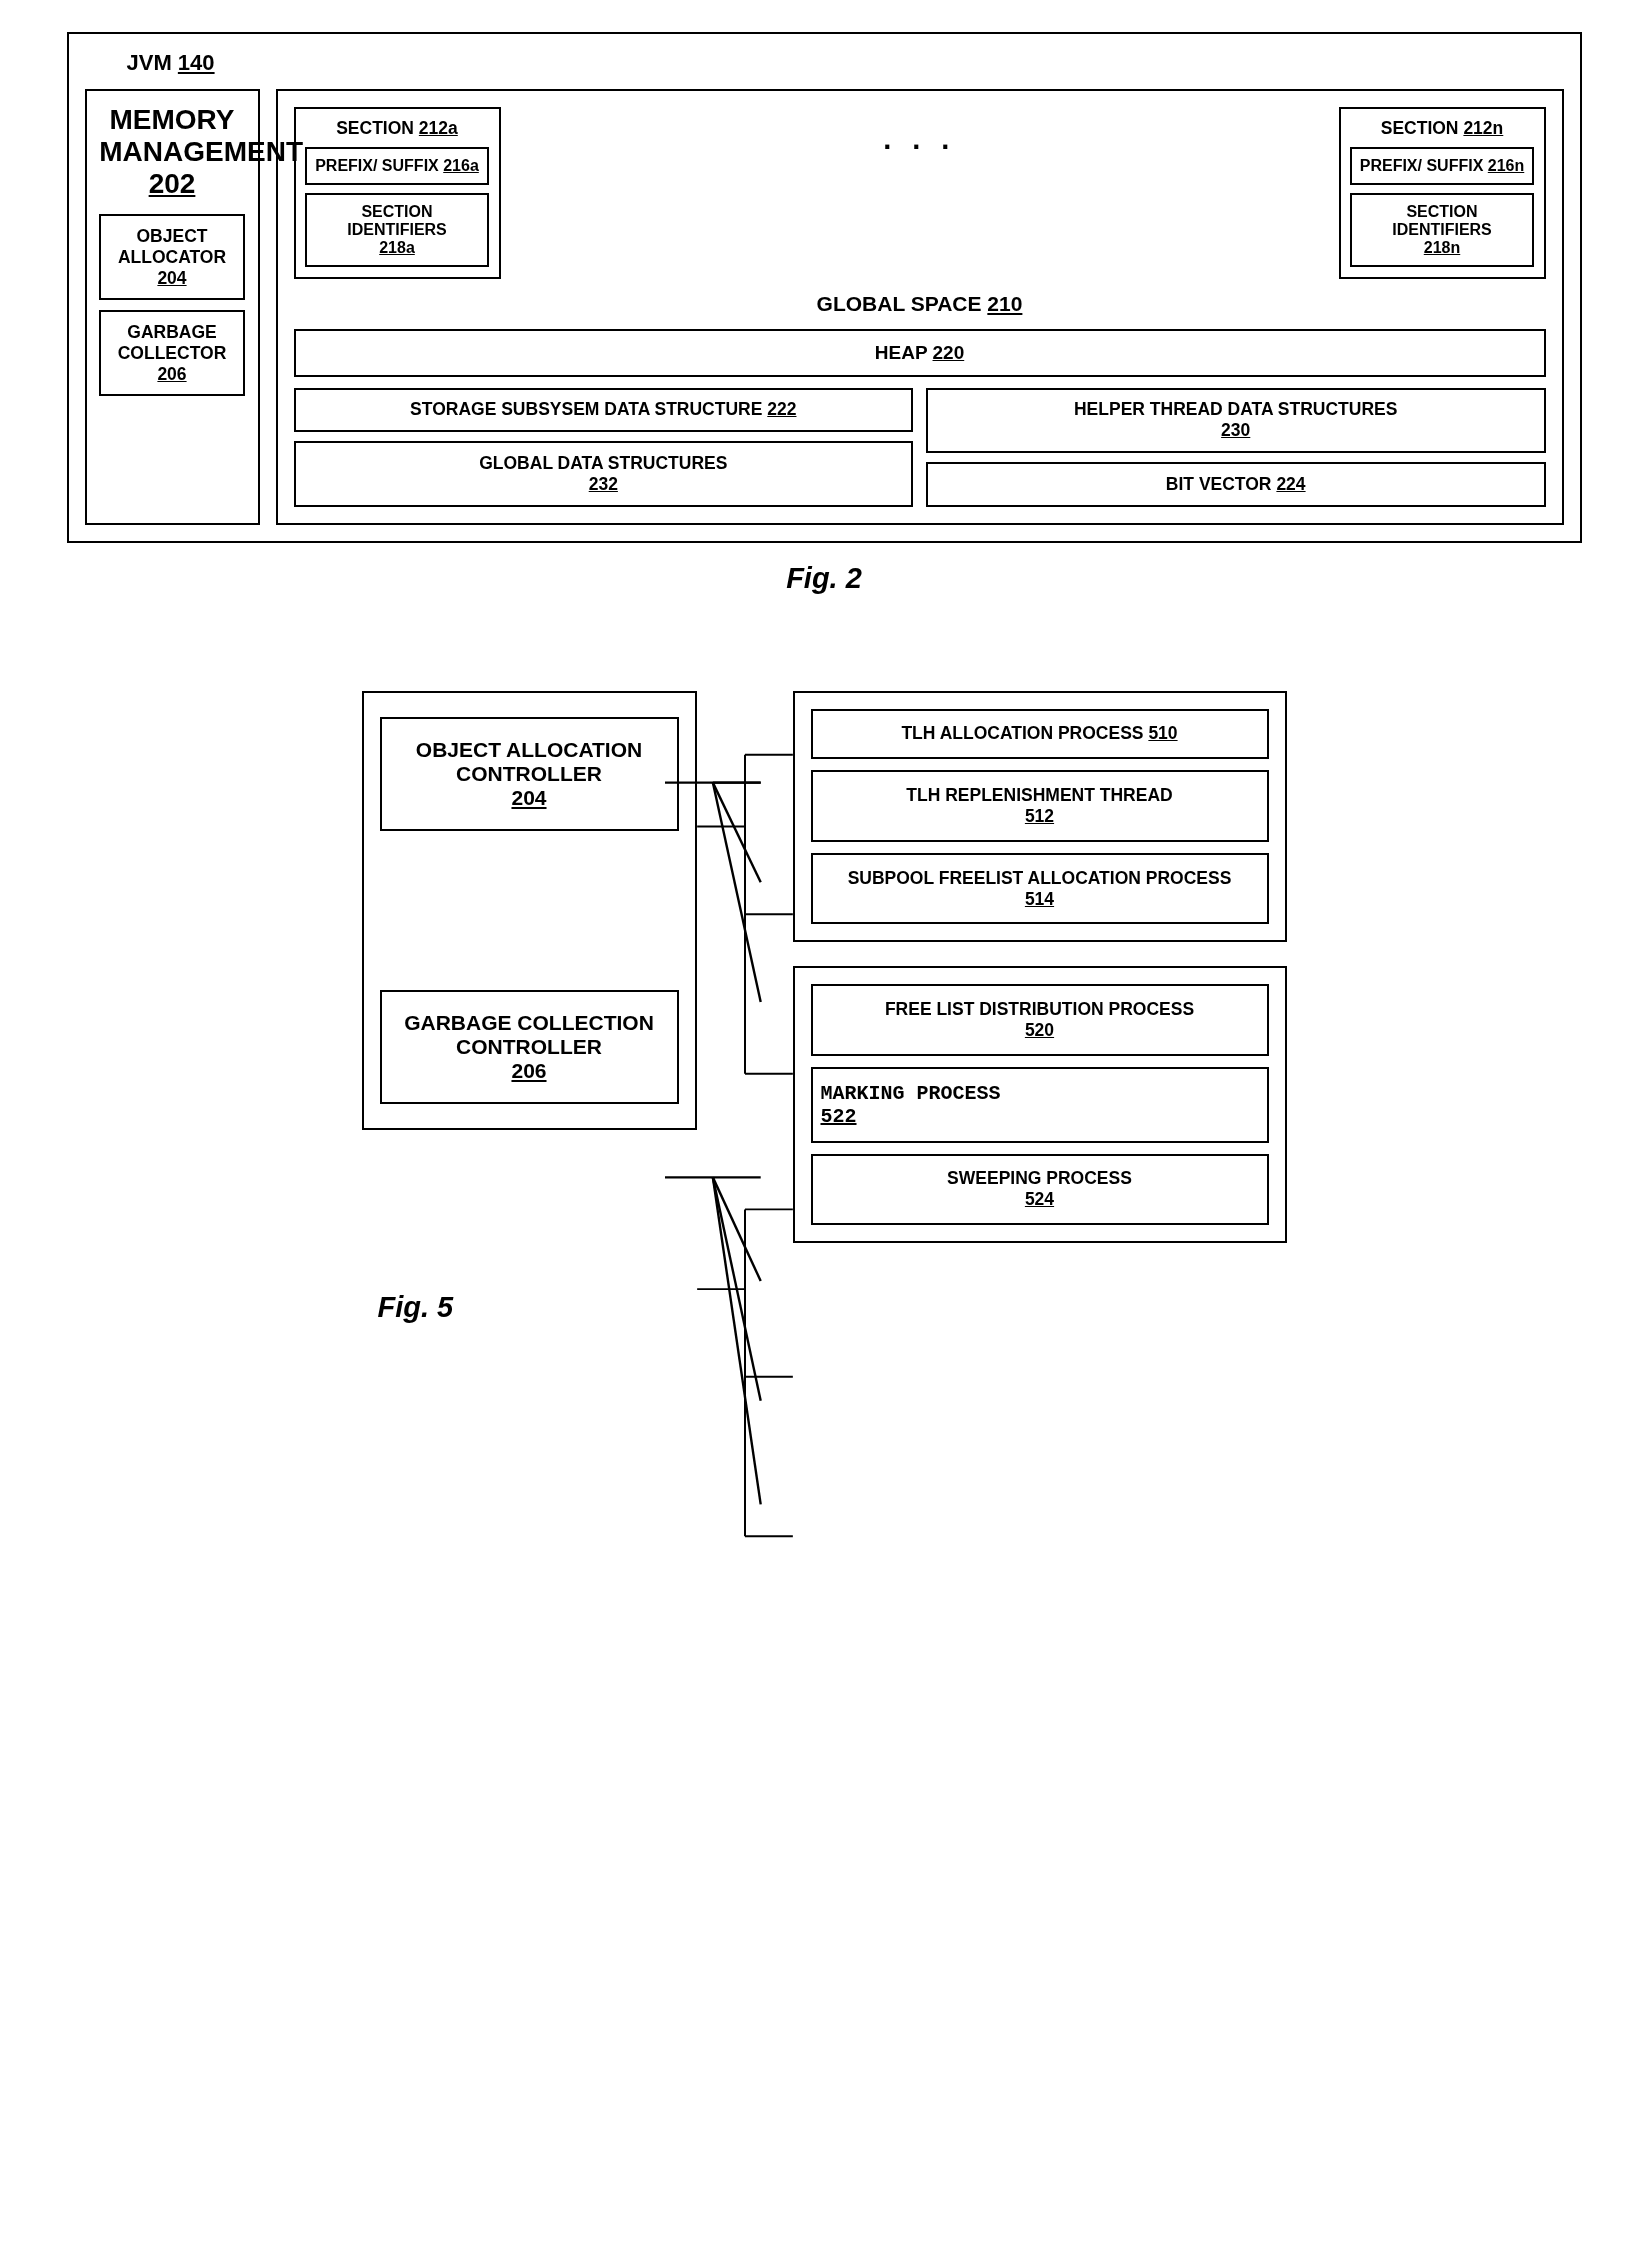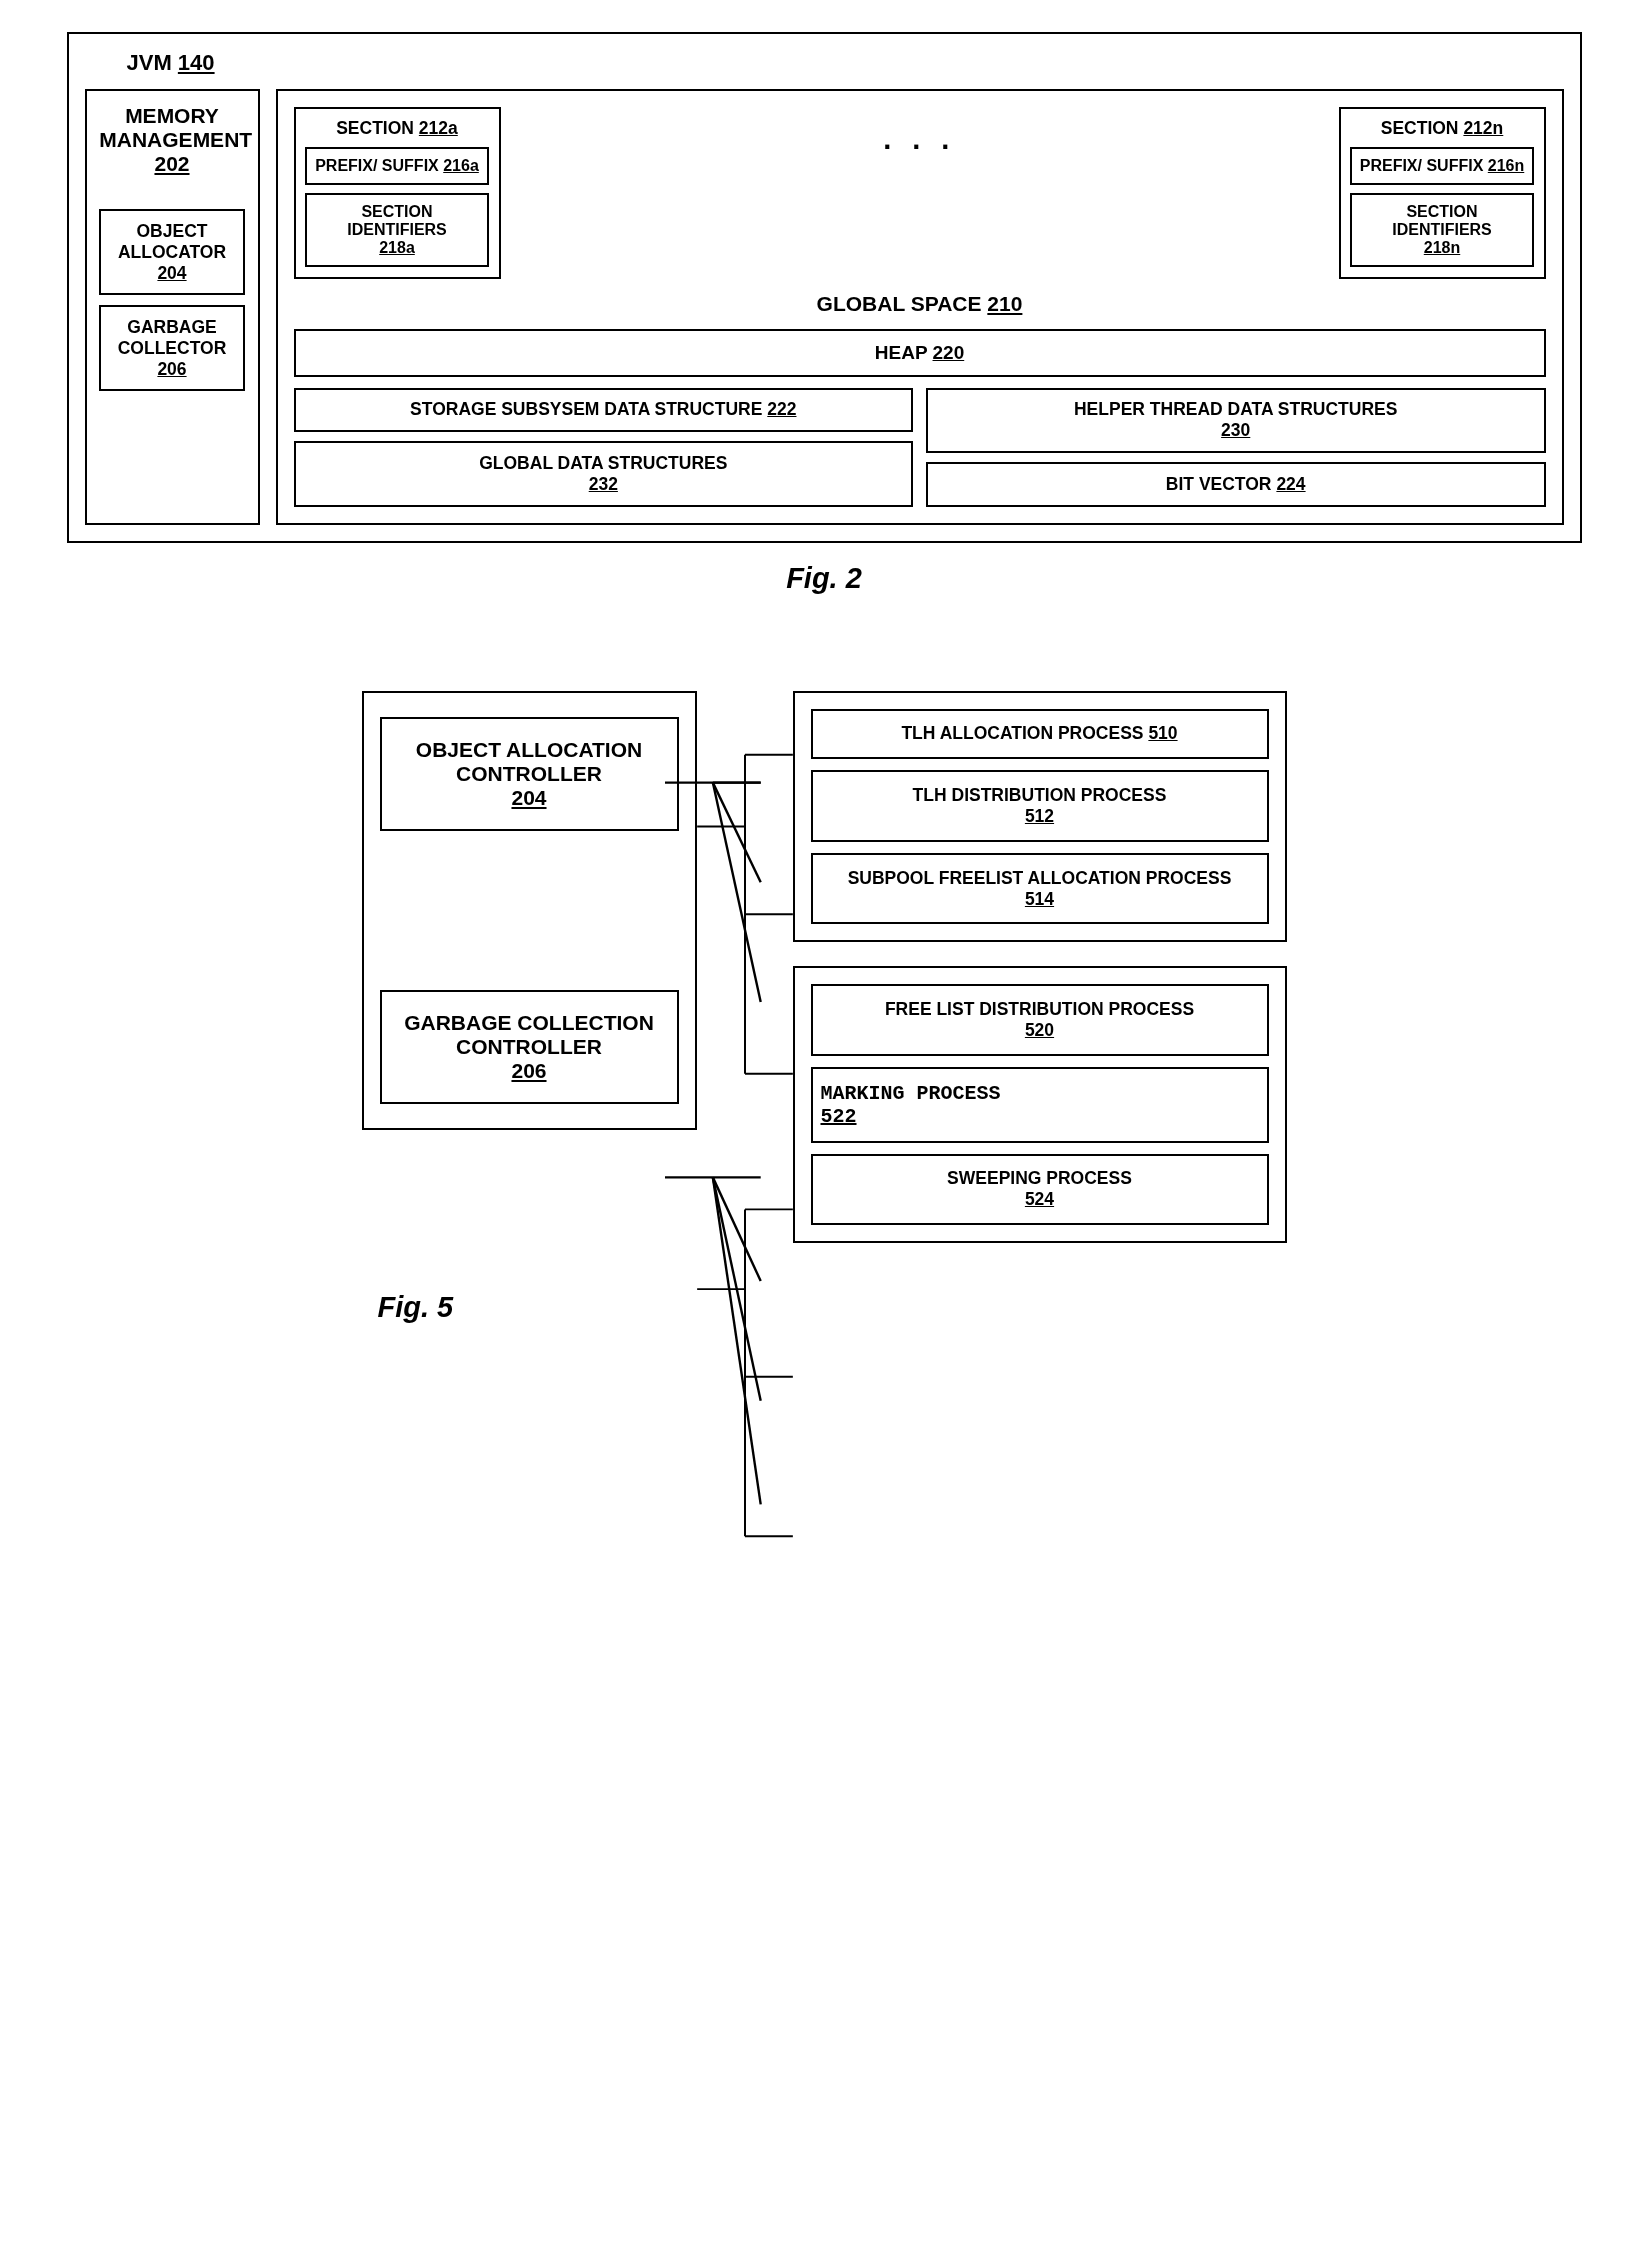--- a/index.html
+++ b/index.html
@@ -45,24 +45,24 @@
       border: 2.4px solid #000;
       padding: 12.8px;
       width: 175px;
       flex-shrink: 0;
       display: flex;
       flex-direction: column;
       gap: 9.6px;
     }
 
     .mm-title {
-      font-size: 21px;
-      font-weight: bold;
-      text-align: center;
-      margin-bottom: 24px;
+      font-size: 28px;
+      font-weight: bold;
+      text-align: center;
+      margin-bottom: 5px;
     }
 
     .sub-box {
       border: 2.4px solid #000;
       padding: 9.6px 6.4px;
       text-align: center;
       font-size: 17.5px;
       font-weight: bold;
     }
 
@@ -319,21 +319,21 @@
         </svg>
       </div>
 
       <div style="display:flex; flex-direction:column; gap:24px; flex:1;">
 
         <div style="border:2.4px solid #000; padding:16px; display:flex; flex-direction:column; gap:11px;">
           <div style="border:2.4px solid #000; padding:12.8px 8px; text-align:center; font-size:17.5px; font-weight:bold;">
             <span>TLH ALLOCATION PROCESS</span> <span class="underline-ref">510</span>
           </div>
           <div style="border:2.4px solid #000; padding:12.8px 8px; text-align:center; font-size:17.5px; font-weight:bold;">
-            <span>TLH DISTRIBUTION PROCESS</span><br>
+            <span>TLH REPLENISHMENT THREAD</span><br>
             <span class="underline-ref">512</span>
           </div>
           <div style="border:2.4px solid #000; padding:12.8px 8px; text-align:center; font-size:17.5px; font-weight:bold;">
             <span>SUBPOOL FREELIST ALLOCATION PROCESS</span><br>
             <span class="underline-ref">514</span>
           </div>
         </div>
 
         <div style="border:2.4px solid #000; padding:16px; display:flex; flex-direction:column; gap:11px;">
           <div style="border:2.4px solid #000; padding:12.8px 8px; text-align:center; font-size:17.5px; font-weight:bold;">

